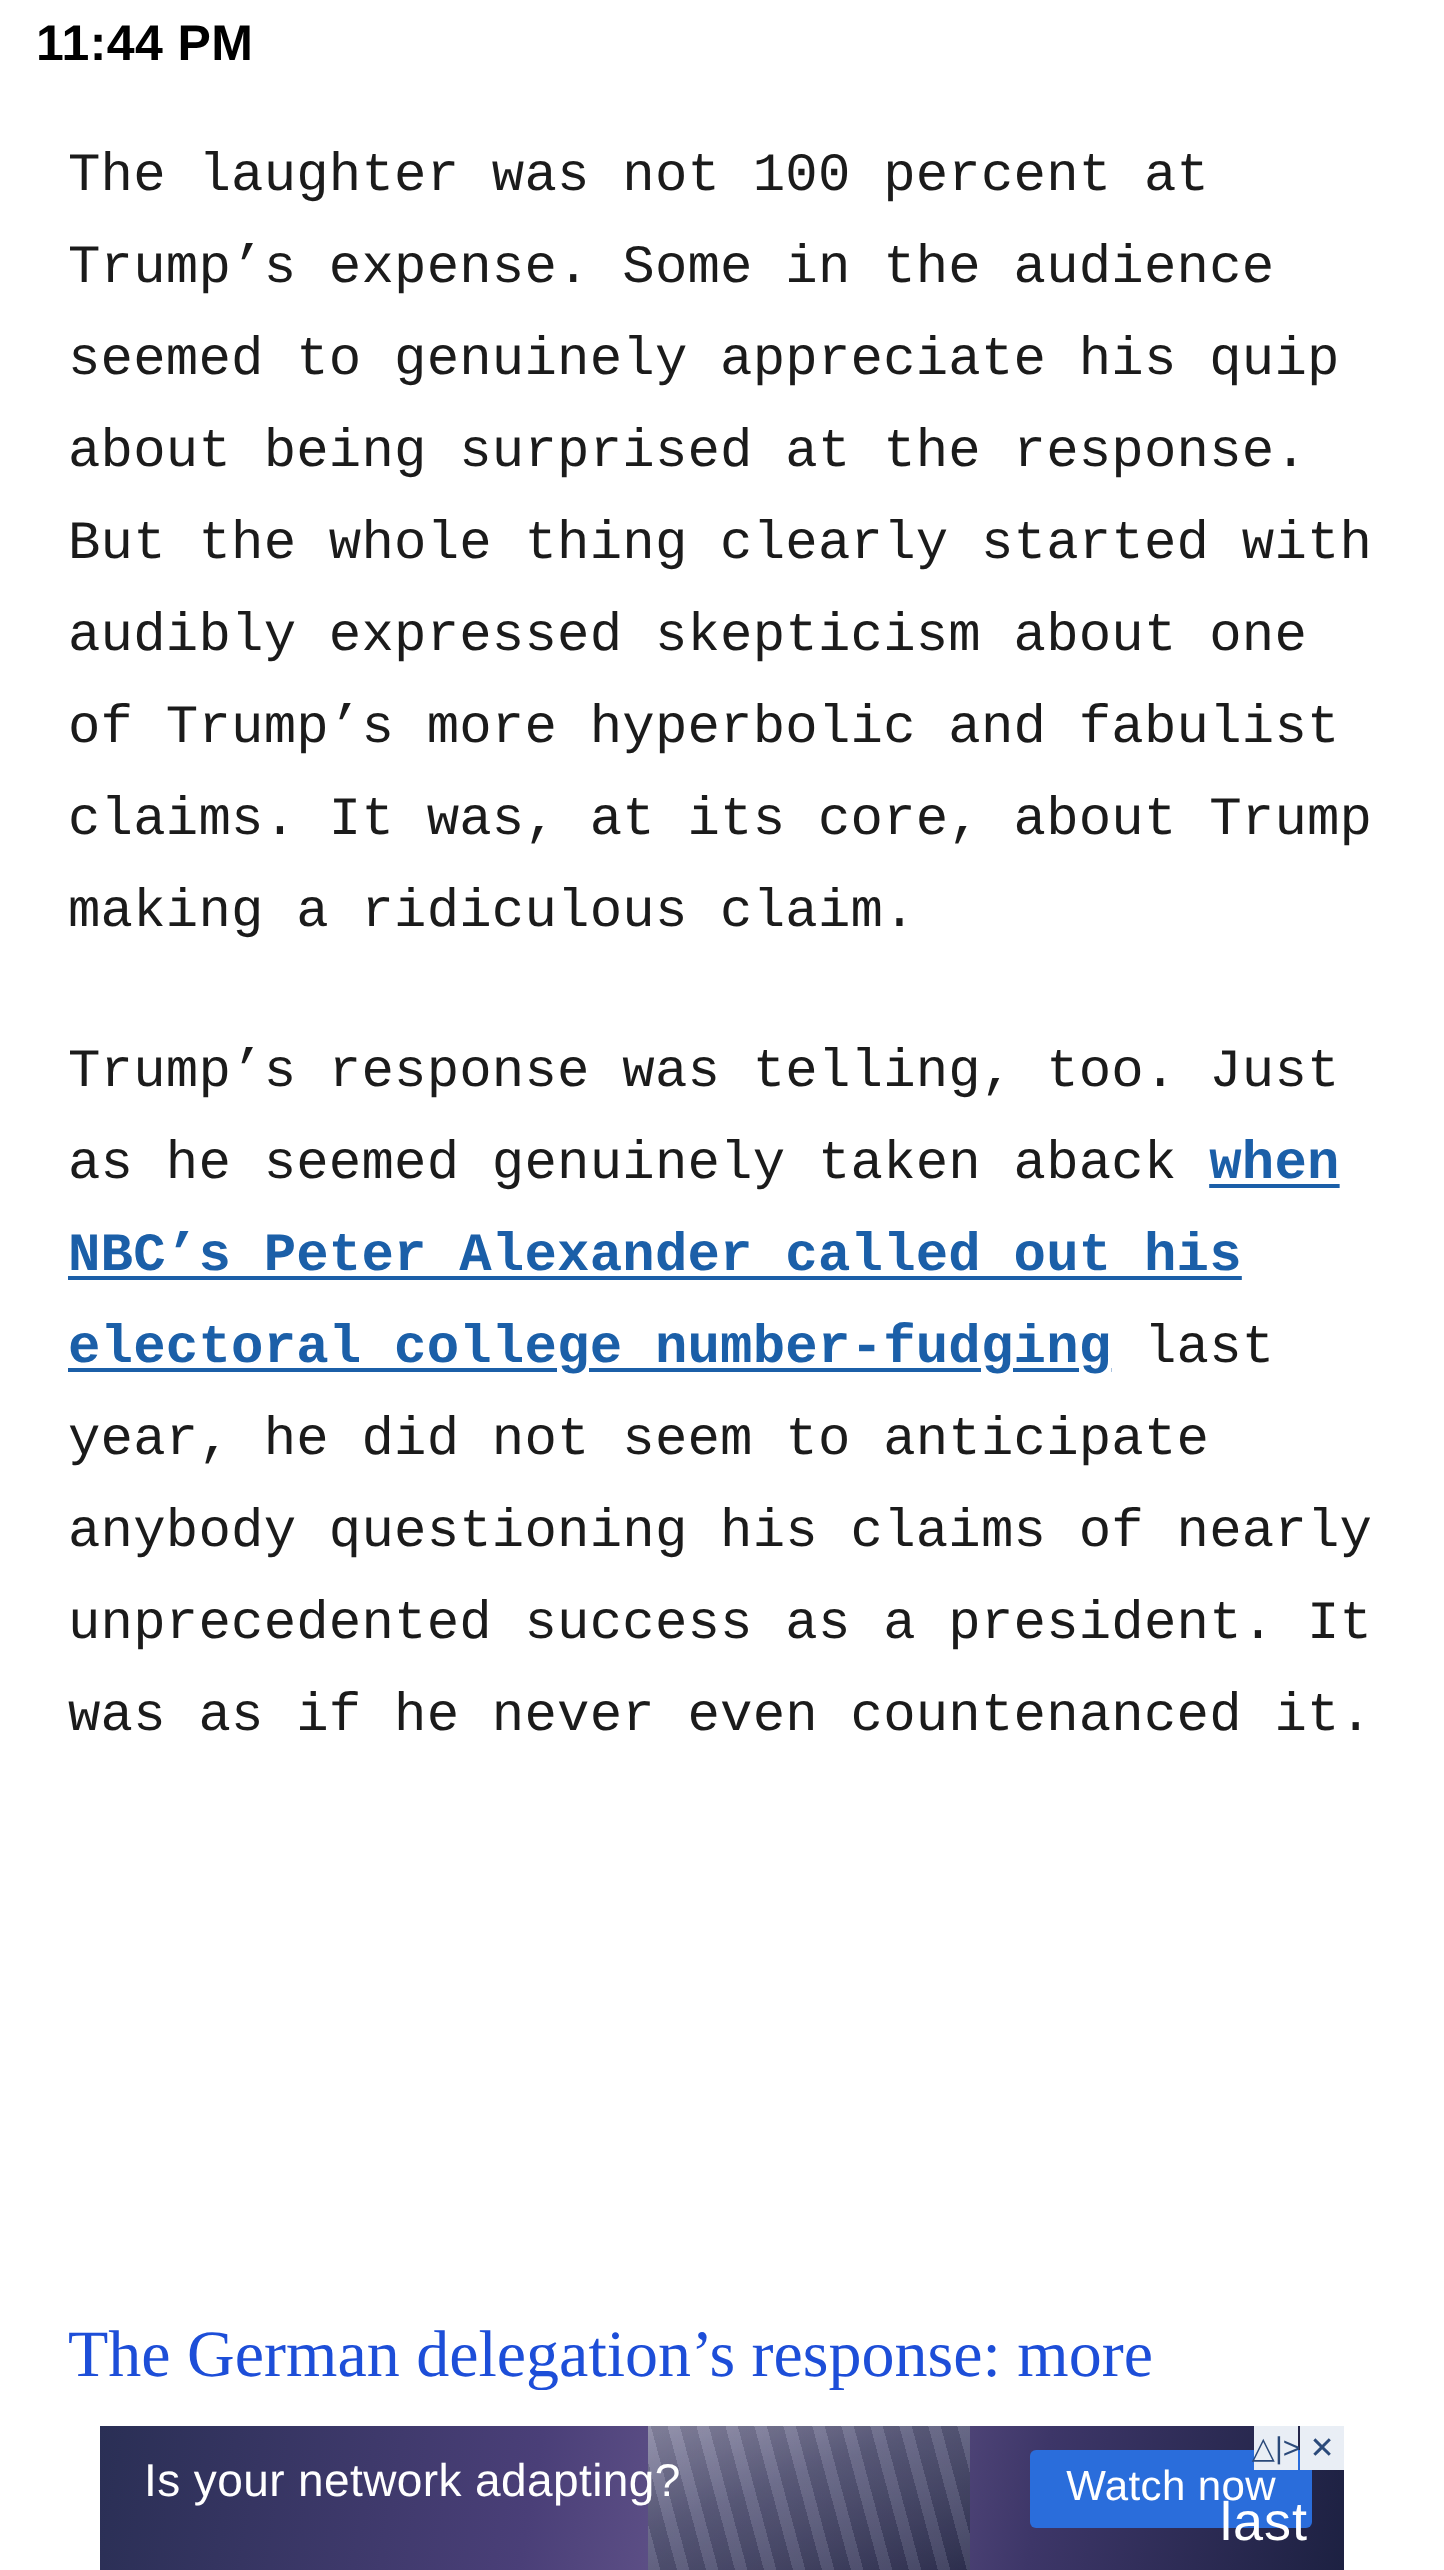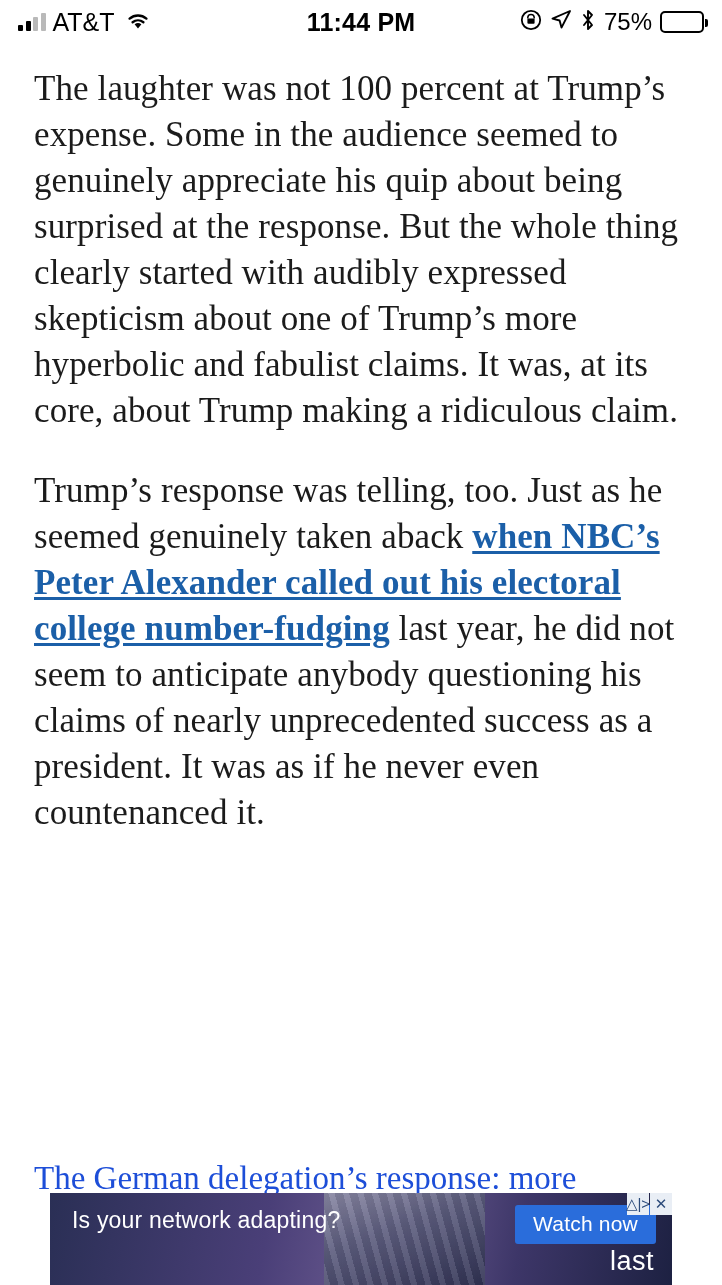--- a/index.html
+++ b/index.html
@@ -90,25 +90,26 @@
     width: 75%;
     border-radius: 2px;
   }
 
   
   .article {
     padding: 22px 34px 0 34px;
     box-sizing: border-box;
   }
   .para {
-    font-size: 35px;
+    font-size: 27px;
     line-height: 46px;
     margin: 0 0 34px 0;
     color: #1b1b1b;
     letter-spacing: 0.1px;
+    font-family: Liberation Mono, monospace;
   }
   .para:last-child { margin-bottom: 0; }
   .link {
     color: #1b5fa8;
     font-weight: bold;
     text-decoration: underline;
     text-underline-offset: 3px;
   }
 
   .clipped {
@@ -122,21 +123,21 @@
     line-height: 46px;
     color: #1d4ed8;
   }
 
   
   .ad {
     position: absolute;
     left: 50px;
     right: 50px;
     bottom: 0;
-    height: 92px;
+    height: 72px;
     background: linear-gradient(100deg, #2a2f55 0%, #4a3f78 35%, #6d5d92 55%, #3d3668 75%, #1d2142 100%);
     overflow: hidden;
     color: #fff;
     font-family: "Liberation Sans", sans-serif;
     text-decoration: underline;
   }
   .ad-photo {
     position: absolute;
     left: 44%;
     top: 0;
@@ -204,58 +205,21 @@
     display: flex;
     align-items: center;
     justify-content: center;
     font-family: "Liberation Sans", sans-serif;
   }
 </style>
 </head>
 <body>
 
 <div class="statusbar">
-  <div class="status-left">
-    <span class="signal">
-        <i></i>
-        <i></i>
-        <i></i>
-        <i></i>
-      </span>
-    <span class="carrier">AT&amp;T</span>
-    <span class="wifi">
-      <svg width="26" height="20" viewBox="0 0 26 20" aria-hidden="true">
-        <path d="M13 17.5l-3.4-4.2a5.4 5.4 0 016.8 0L13 17.5z" fill="#000"></path>
-        <path d="M4.6 7.6a13 13 0 0116.8 0" stroke="#000" stroke-width="2.4" fill="none" stroke-linecap="round"></path>
-        <path d="M7.6 11.3a8.6 8.6 0 0110.8 0" stroke="#000" stroke-width="2.4" fill="none" stroke-linecap="round"></path>
-      </svg>
-    </span>
-  </div>
   <div class="status-center">11:44 PM</div>
-  <div class="status-right">
-    <span>
-      <svg width="22" height="22" viewBox="0 0 22 22" aria-hidden="true">
-        <circle cx="11" cy="11" r="9.2" fill="none" stroke="#000" stroke-width="1.8"></circle>
-        <path d="M7.8 9.6v-1a3.2 3.2 0 016.4 0v1" fill="none" stroke="#000" stroke-width="1.5"></path>
-        <rect x="7.4" y="9.6" width="7.2" height="5.2" rx="1" fill="#000"></rect>
-      </svg>
-    </span>
-    <span>
-      <svg width="22" height="22" viewBox="0 0 22 22" aria-hidden="true">
-        <path d="M20 2L2.5 9.6l7.1 1.9 1.9 7.1L20 2z" fill="none" stroke="#000" stroke-width="1.9" stroke-linejoin="round"></path>
-      </svg>
-    </span>
-    <span>
-      <svg width="16" height="22" viewBox="0 0 16 22" aria-hidden="true">
-        <path d="M4 6l8 10-4 4V2l4 4-8 10" fill="none" stroke="#000" stroke-width="1.9" stroke-linejoin="round" stroke-linecap="round"></path>
-      </svg>
-    </span>
-    <span class="battery-pct">75%</span>
-    <span class="battery"><span class="battery-fill" style="width: 75%;"></span></span>
-  </div>
 </div>
 
 <div class="article">
 
   <p class="para">
     <span>The laughter was not 100 percent at Trump’s expense. Some in the audience seemed to genuinely appreciate his quip about being surprised at the response. But the whole thing clearly started with audibly expressed skepticism about one of Trump’s more hyperbolic and fabulist claims. It was, at its core, about Trump making a ridiculous claim.</span>
   </p>
 
   <p class="para">
     <span>Trump’s response was telling, too. Just as he seemed genuinely taken aback </span><a class="link" href="#">when NBC’s Peter Alexander called out his electoral college number-fudging</a><span> last year, he did not seem to anticipate anybody questioning his claims of nearly unprecedented success as a president. It was as if he never even countenanced it.</span>

